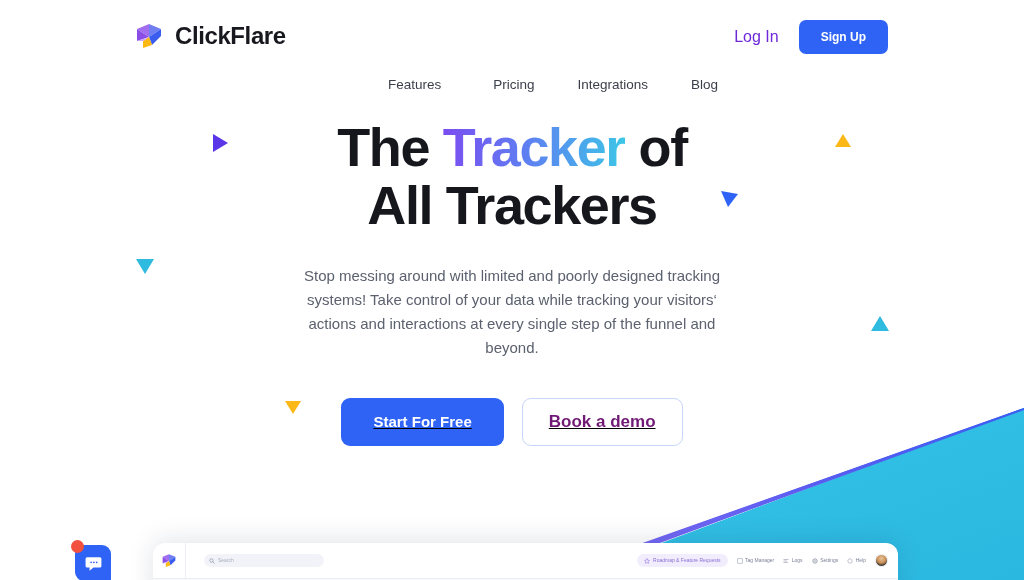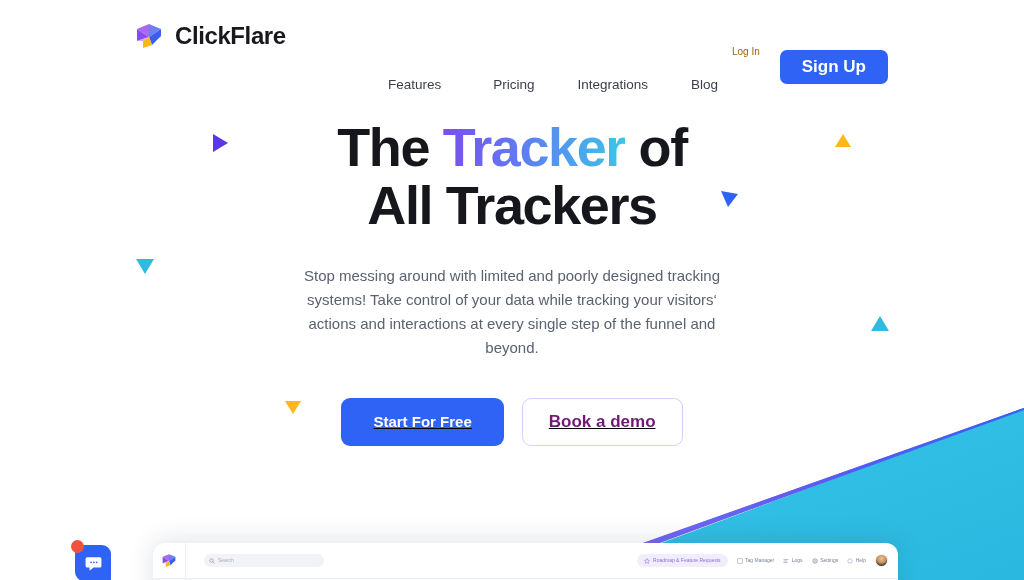--- a/index.html
+++ b/index.html
@@ -70,38 +70,37 @@
   .nav-item:first-child { padding-left: 0; }
   .nav-item + .nav-item { padding-left: 27px; padding-right: 16px; text-align: right; }
   .auth {
     position: absolute;
     right: 136px; top: 20px;
     display: flex;
     align-items: center;
     gap: 20px;
   }
   .login-link {
-    font-size: 10px;
-    color: #a16207;
+    font-size: 16px;
+    color: #6d28d9;
     text-decoration: none;
     line-height: 32px;
   }
   .signup-btn {
     display: inline-block;
     background: #2f63f6;
     color: #ffffff;
-    font-size: 17px;
+    font-size: 12px;
     font-weight: bold;
     border: none;
     border-radius: 7px;
     padding: 9px 22px;
     cursor: pointer;
     line-height: 16px;
     font-family: inherit;
-    margin-top: 30px;
   }
 
   
   .hero {
     position: absolute;
     top: 118px; left: 0;
     width: 1024px;
     text-align: center;
     z-index: 10;
   }

